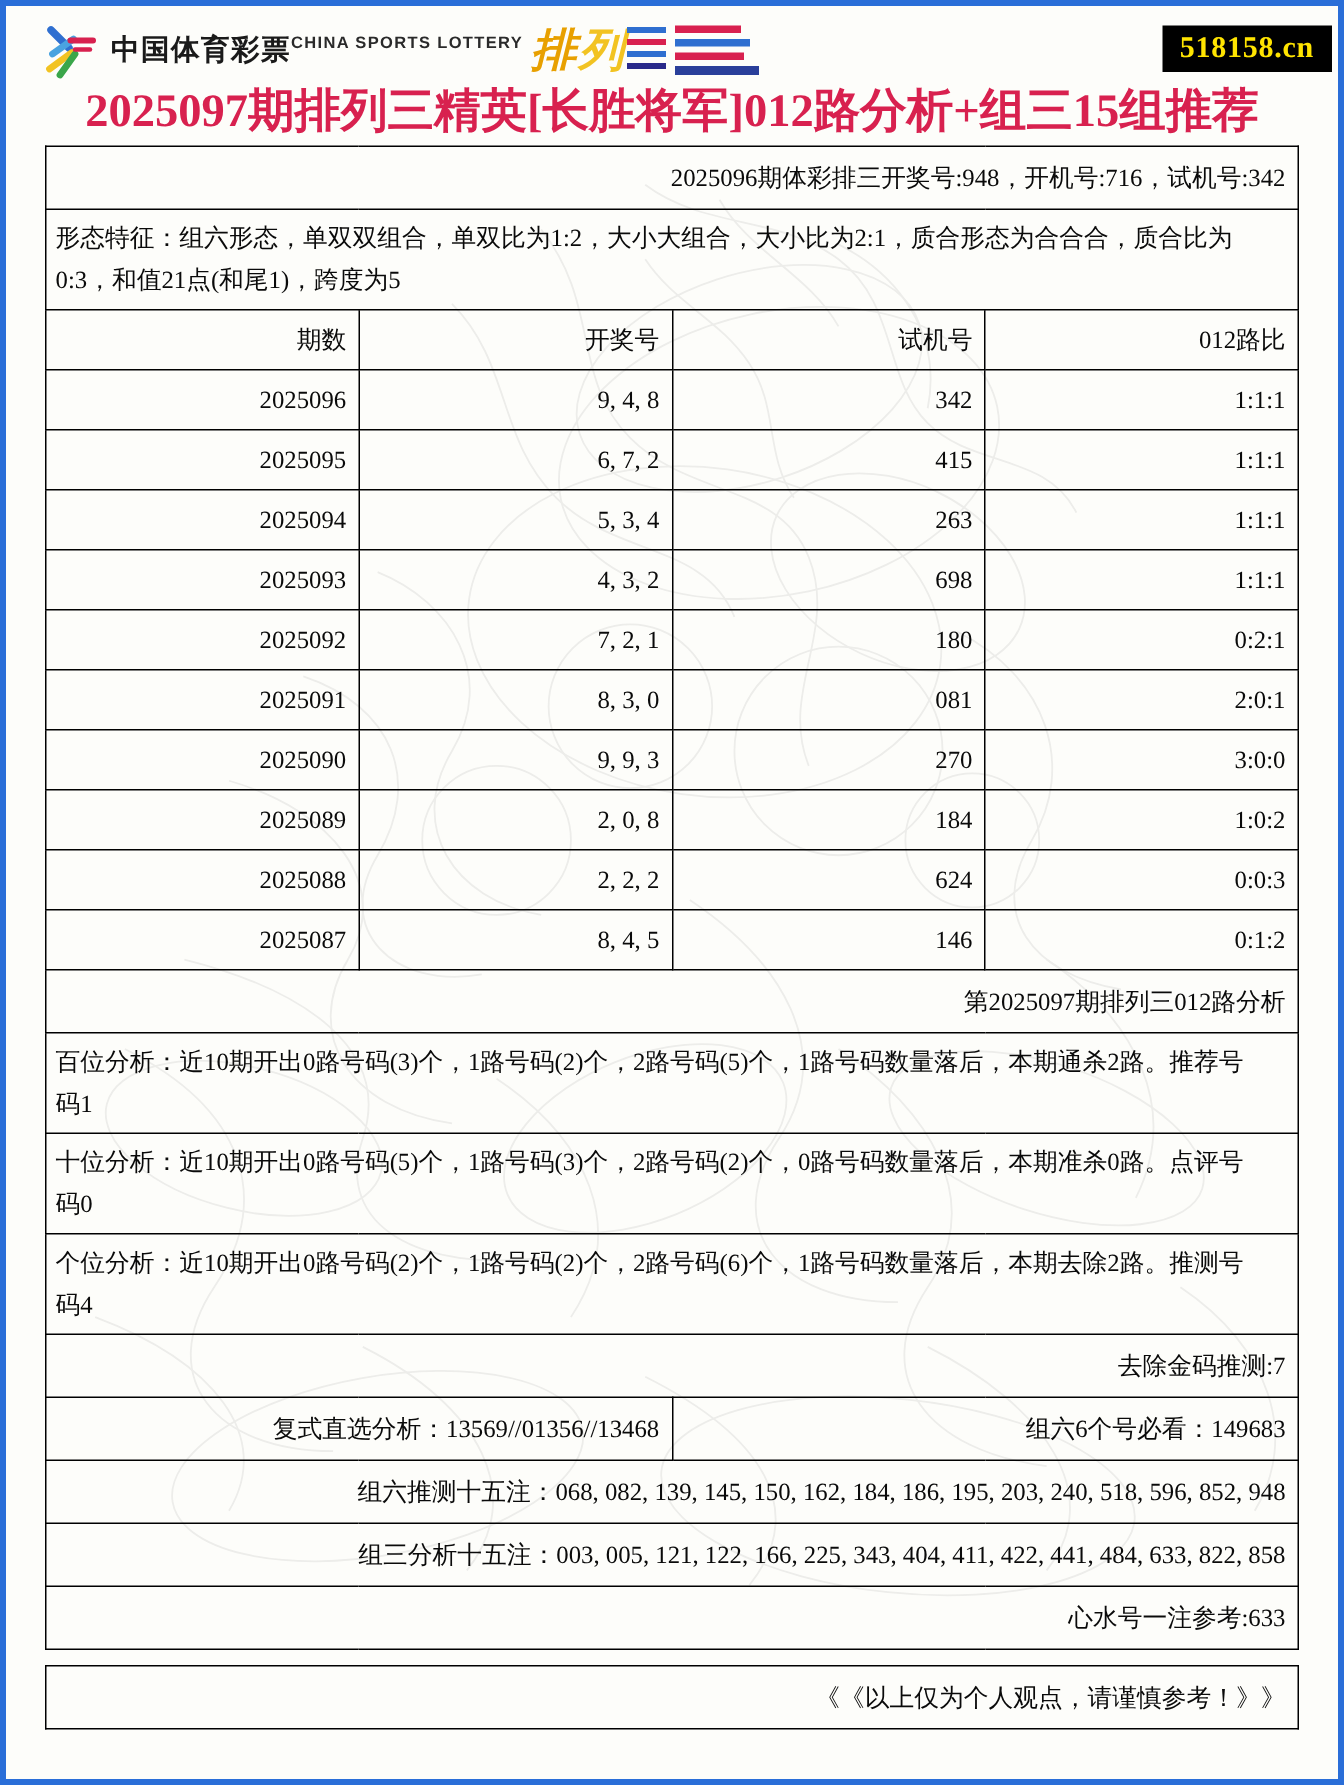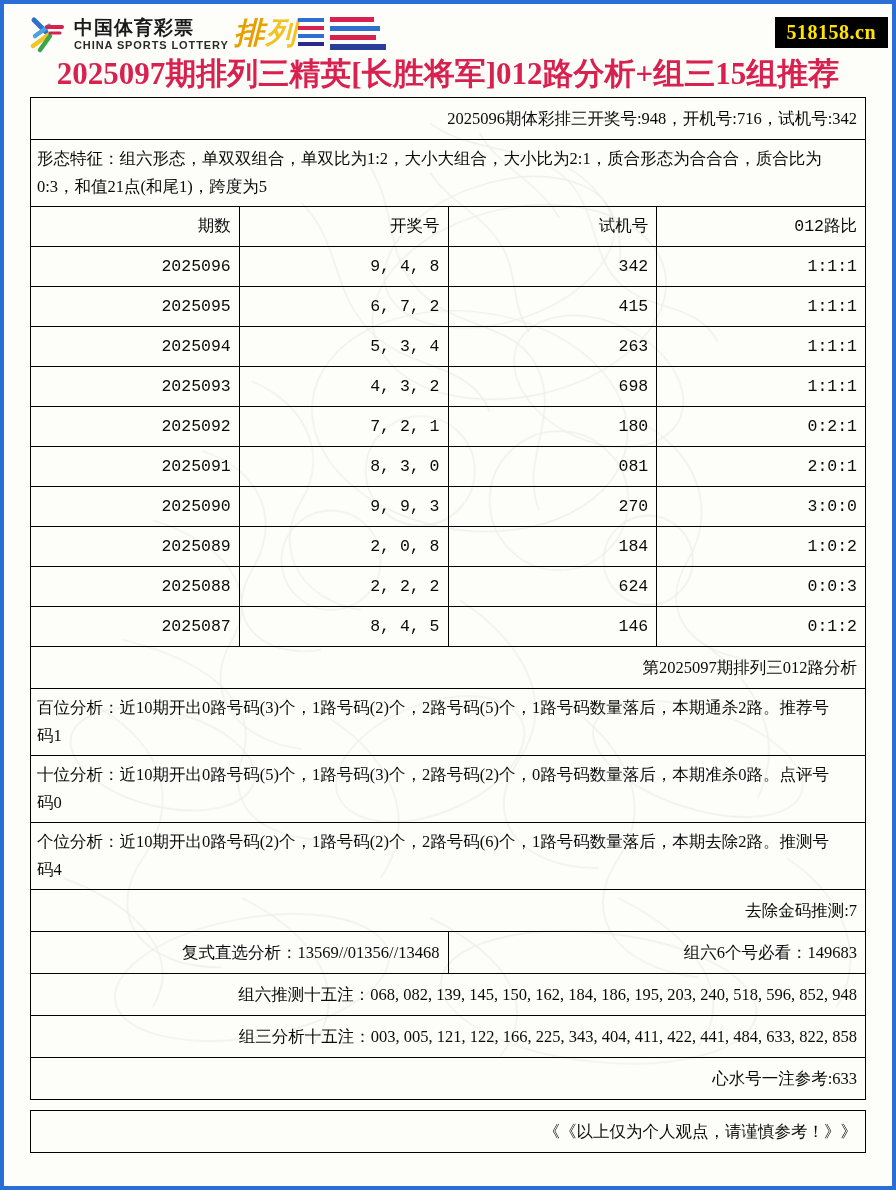--- a/index.html
+++ b/index.html
@@ -45,21 +45,21 @@
     position: absolute;
     left: 26px; top: 8px;
     display: flex;
     align-items: center;
     height: 44px;
   }
   .logo-mark { width: 40px; height: 40px; display:block; }
   .logo-text-block {
     margin-left: 4px;
     display: flex;
-    flex-direction: column;
+    flex-direction: row;
     justify-content: center;
   }
   .logo-cn {
     font-family: "Liberation Sans", "DejaVu Sans", sans-serif;
     font-size: 19px;
     font-weight: bold;
     color: #1a1a1a;
     letter-spacing: 1px;
     line-height: 22px;
     white-space: nowrap;
@@ -113,21 +113,21 @@
     padding: 6px 8px;
     font-size: 16.5px;
     line-height: 27px;
     color: #0a0a0a;
     background: transparent;
     vertical-align: middle;
   }
   td.c { text-align: right; }
   td.l { text-align: left; padding-left: 6px; padding-right: 22px; }
   .band { height: 42px; }
-  .data-row td { height: 40px; font-family: Liberation Mono, monospace; }
+  .data-row td { height: 40px; }
   .para td { line-height: 28px; padding-top: 5px; padding-bottom: 5px; }
 
   .spacer { height: 10px; }
 </style>
 </head>
 <body>
 
 <div class="page">
 
   <svg class="watermark" viewBox="0 0 896 1190" preserveAspectRatio="none" aria-hidden="true">

